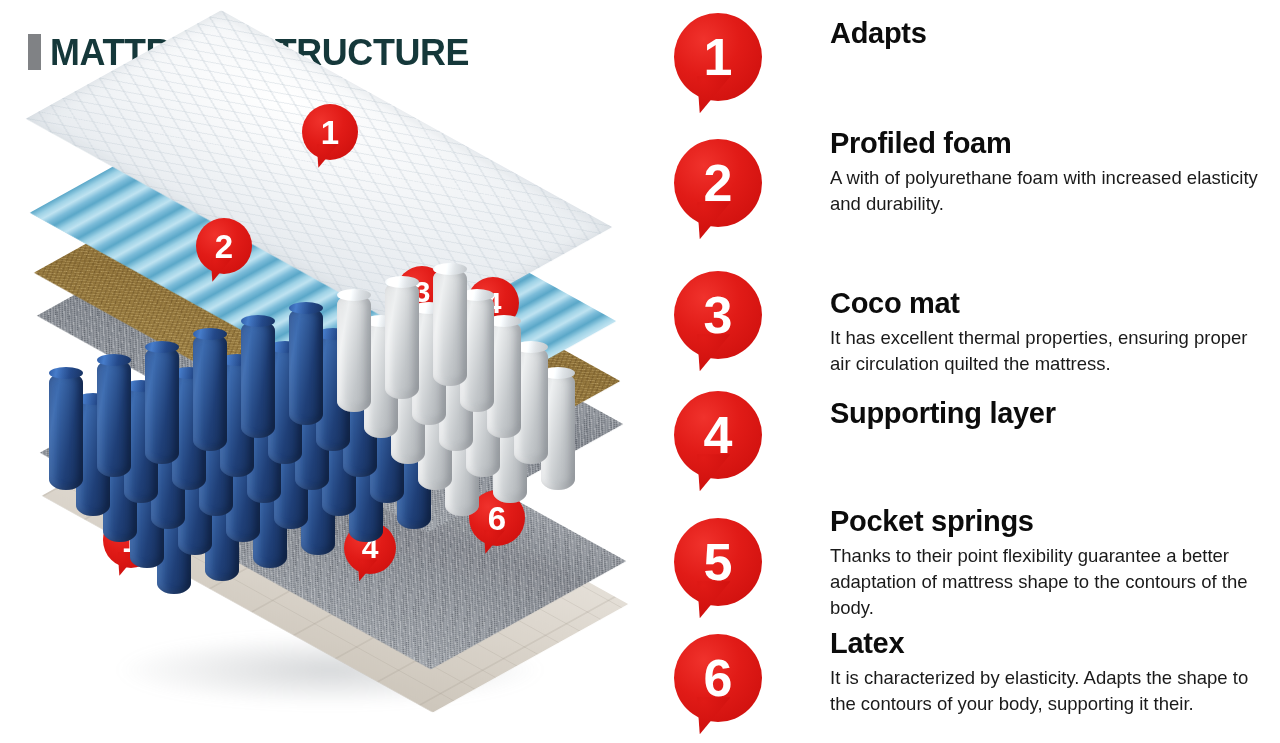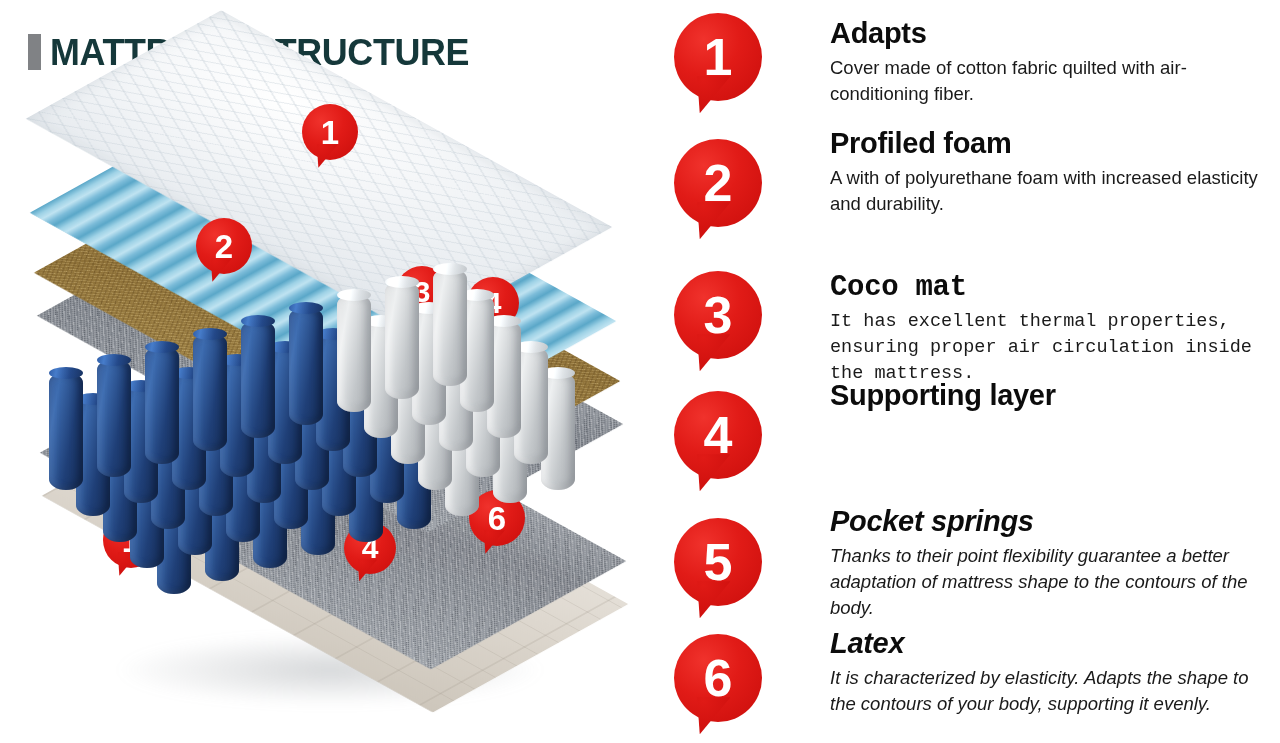--- a/index.html
+++ b/index.html
@@ -343,72 +343,71 @@
 
   <div id="list">
       <div class="list-item" style="top: 0px;">
         <div class="item-pin-wrap" style="top: 13px;">
           <div class="pin pin-list">
             <span>1</span>
           </div>
         </div>
         <div class="item-text" style="top: 18px;">
           <div class="item-title">Adapts</div>
-          <div class="item-desc">Cover made of cotton fabric quilted with air-conditioning fiber.</div>
         </div>
       </div>
       <div class="list-item" style="top: 0px;">
         <div class="item-pin-wrap" style="top: 139px;">
           <div class="pin pin-list">
             <span>2</span>
           </div>
         </div>
         <div class="item-text" style="top: 128px;">
           <div class="item-title">Profiled foam</div>
           <div class="item-desc">A with of polyurethane foam with increased elasticity and durability.</div>
         </div>
       </div>
       <div class="list-item" style="top: 0px;">
         <div class="item-pin-wrap" style="top: 271px;">
           <div class="pin pin-list">
             <span>3</span>
           </div>
         </div>
-        <div class="item-text" style="top: 272px; font-family: Liberation Mono, monospace;">
+        <div class="item-text" style="top: 288px;">
           <div class="item-title">Coco mat</div>
-          <div class="item-desc">It has excellent thermal properties, ensuring proper air circulation inside the mattress.</div>
+          <div class="item-desc">It has excellent thermal properties, ensuring proper air circulation quilted the mattress.</div>
         </div>
       </div>
       <div class="list-item" style="top: 0px;">
         <div class="item-pin-wrap" style="top: 391px;">
           <div class="pin pin-list">
             <span>4</span>
           </div>
         </div>
-        <div class="item-text" style="top: 380px;">
+        <div class="item-text" style="top: 398px;">
           <div class="item-title">Supporting layer</div>
         </div>
       </div>
       <div class="list-item" style="top: 0px;">
         <div class="item-pin-wrap" style="top: 518px;">
           <div class="pin pin-list">
             <span>5</span>
           </div>
         </div>
-        <div class="item-text" style="top: 506px; font-style: italic;">
+        <div class="item-text" style="top: 506px;">
           <div class="item-title">Pocket springs</div>
           <div class="item-desc">Thanks to their point flexibility guarantee a better adaptation of mattress shape to the contours of the body.</div>
         </div>
       </div>
       <div class="list-item" style="top: 0px;">
         <div class="item-pin-wrap" style="top: 634px;">
           <div class="pin pin-list">
             <span>6</span>
           </div>
         </div>
-        <div class="item-text" style="top: 628px; font-style: italic;">
+        <div class="item-text" style="top: 628px;">
           <div class="item-title">Latex</div>
-          <div class="item-desc">It is characterized by elasticity. Adapts the shape to the contours of your body, supporting it evenly.</div>
+          <div class="item-desc">It is characterized by elasticity. Adapts the shape to the contours of your body, supporting it their.</div>
         </div>
       </div>
     </div>
 
 </div>
 
 </body></html>

